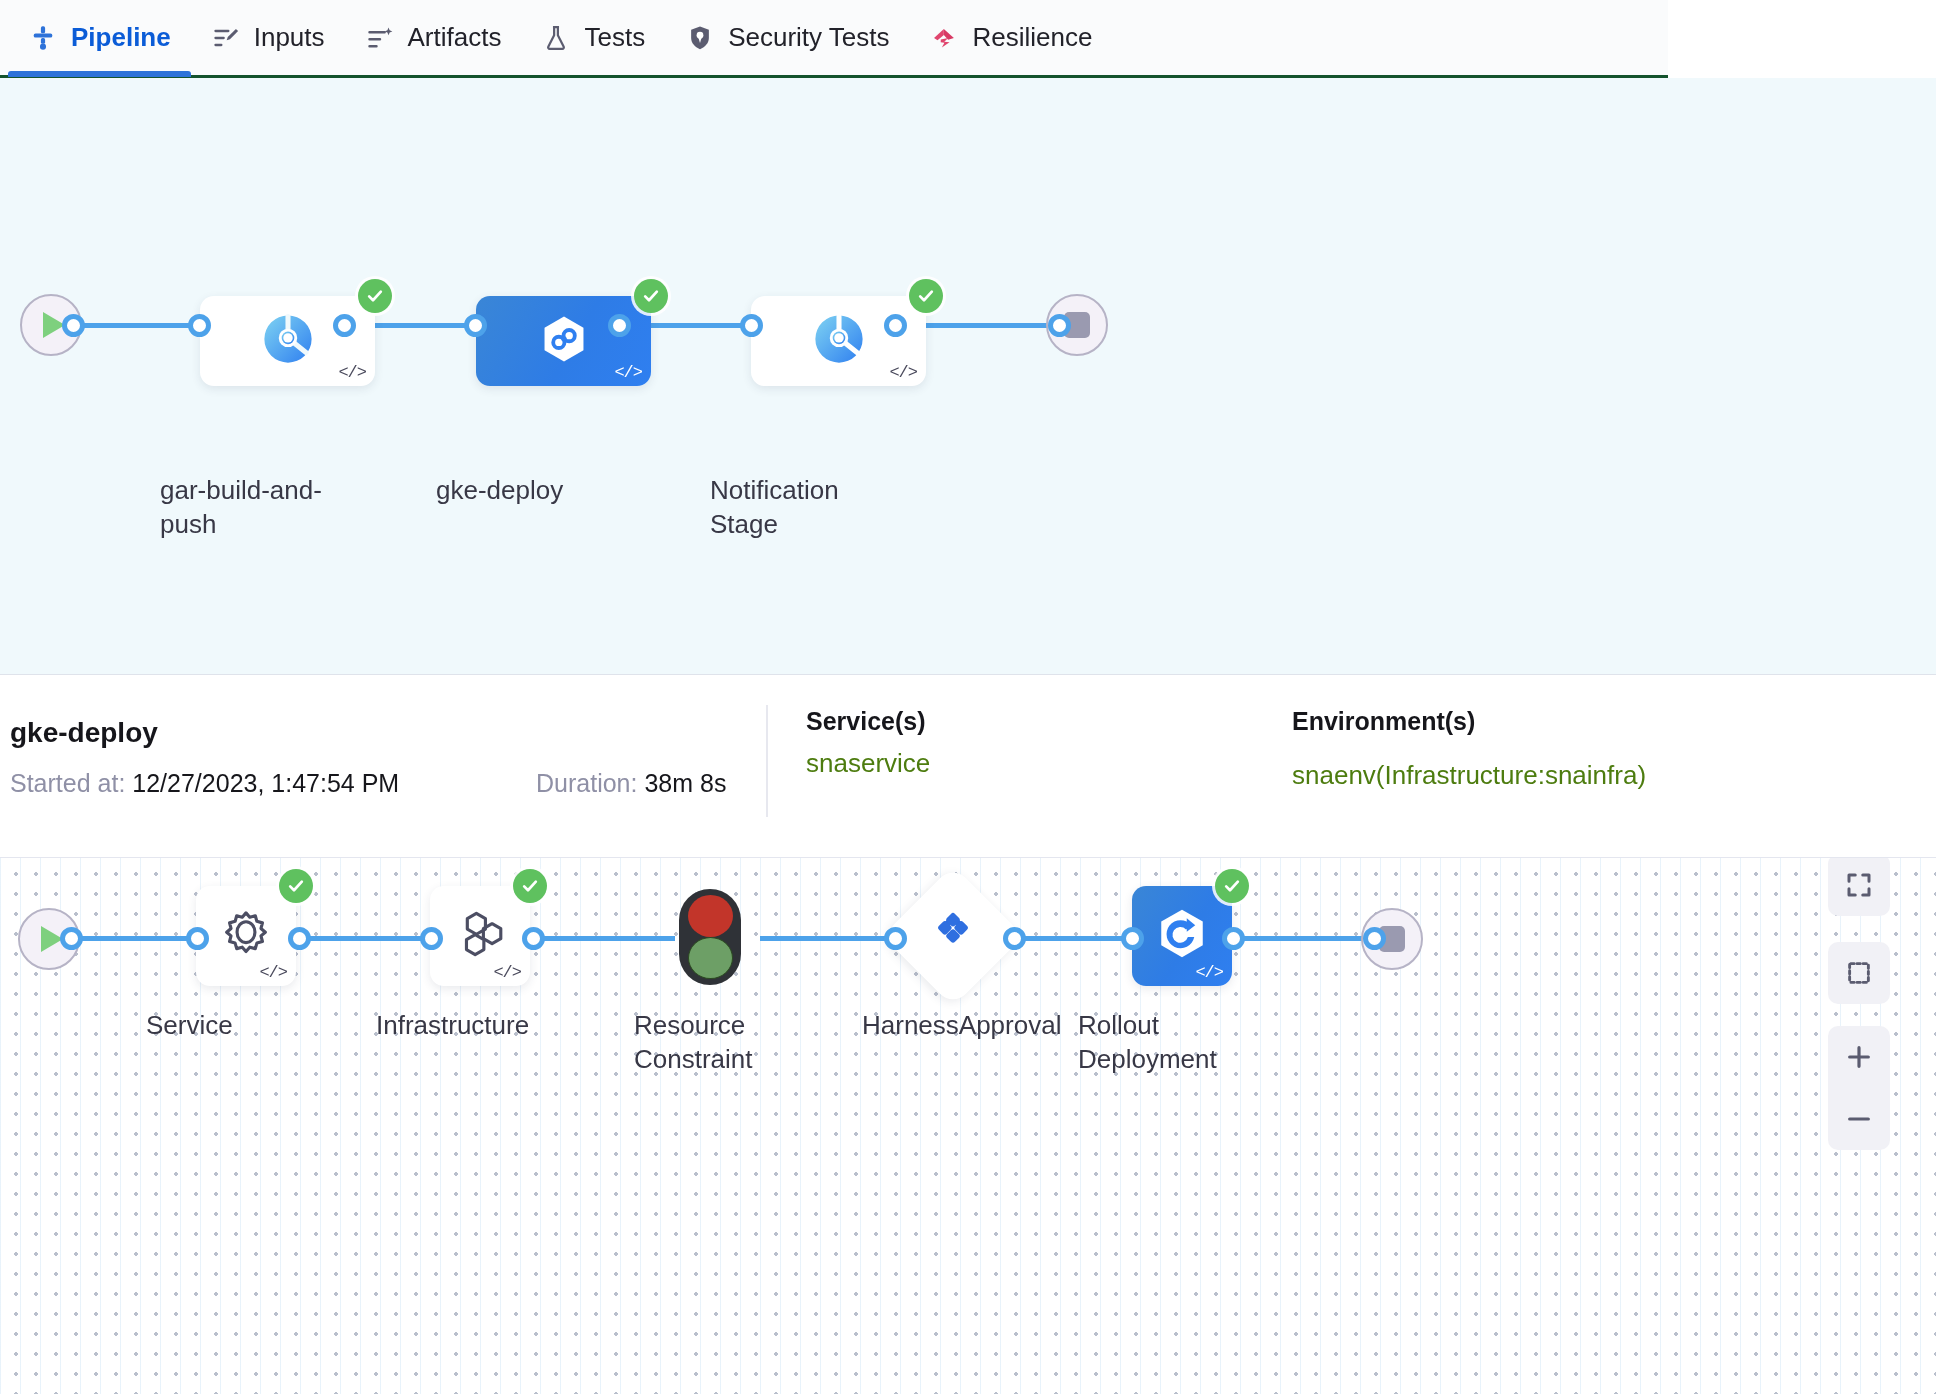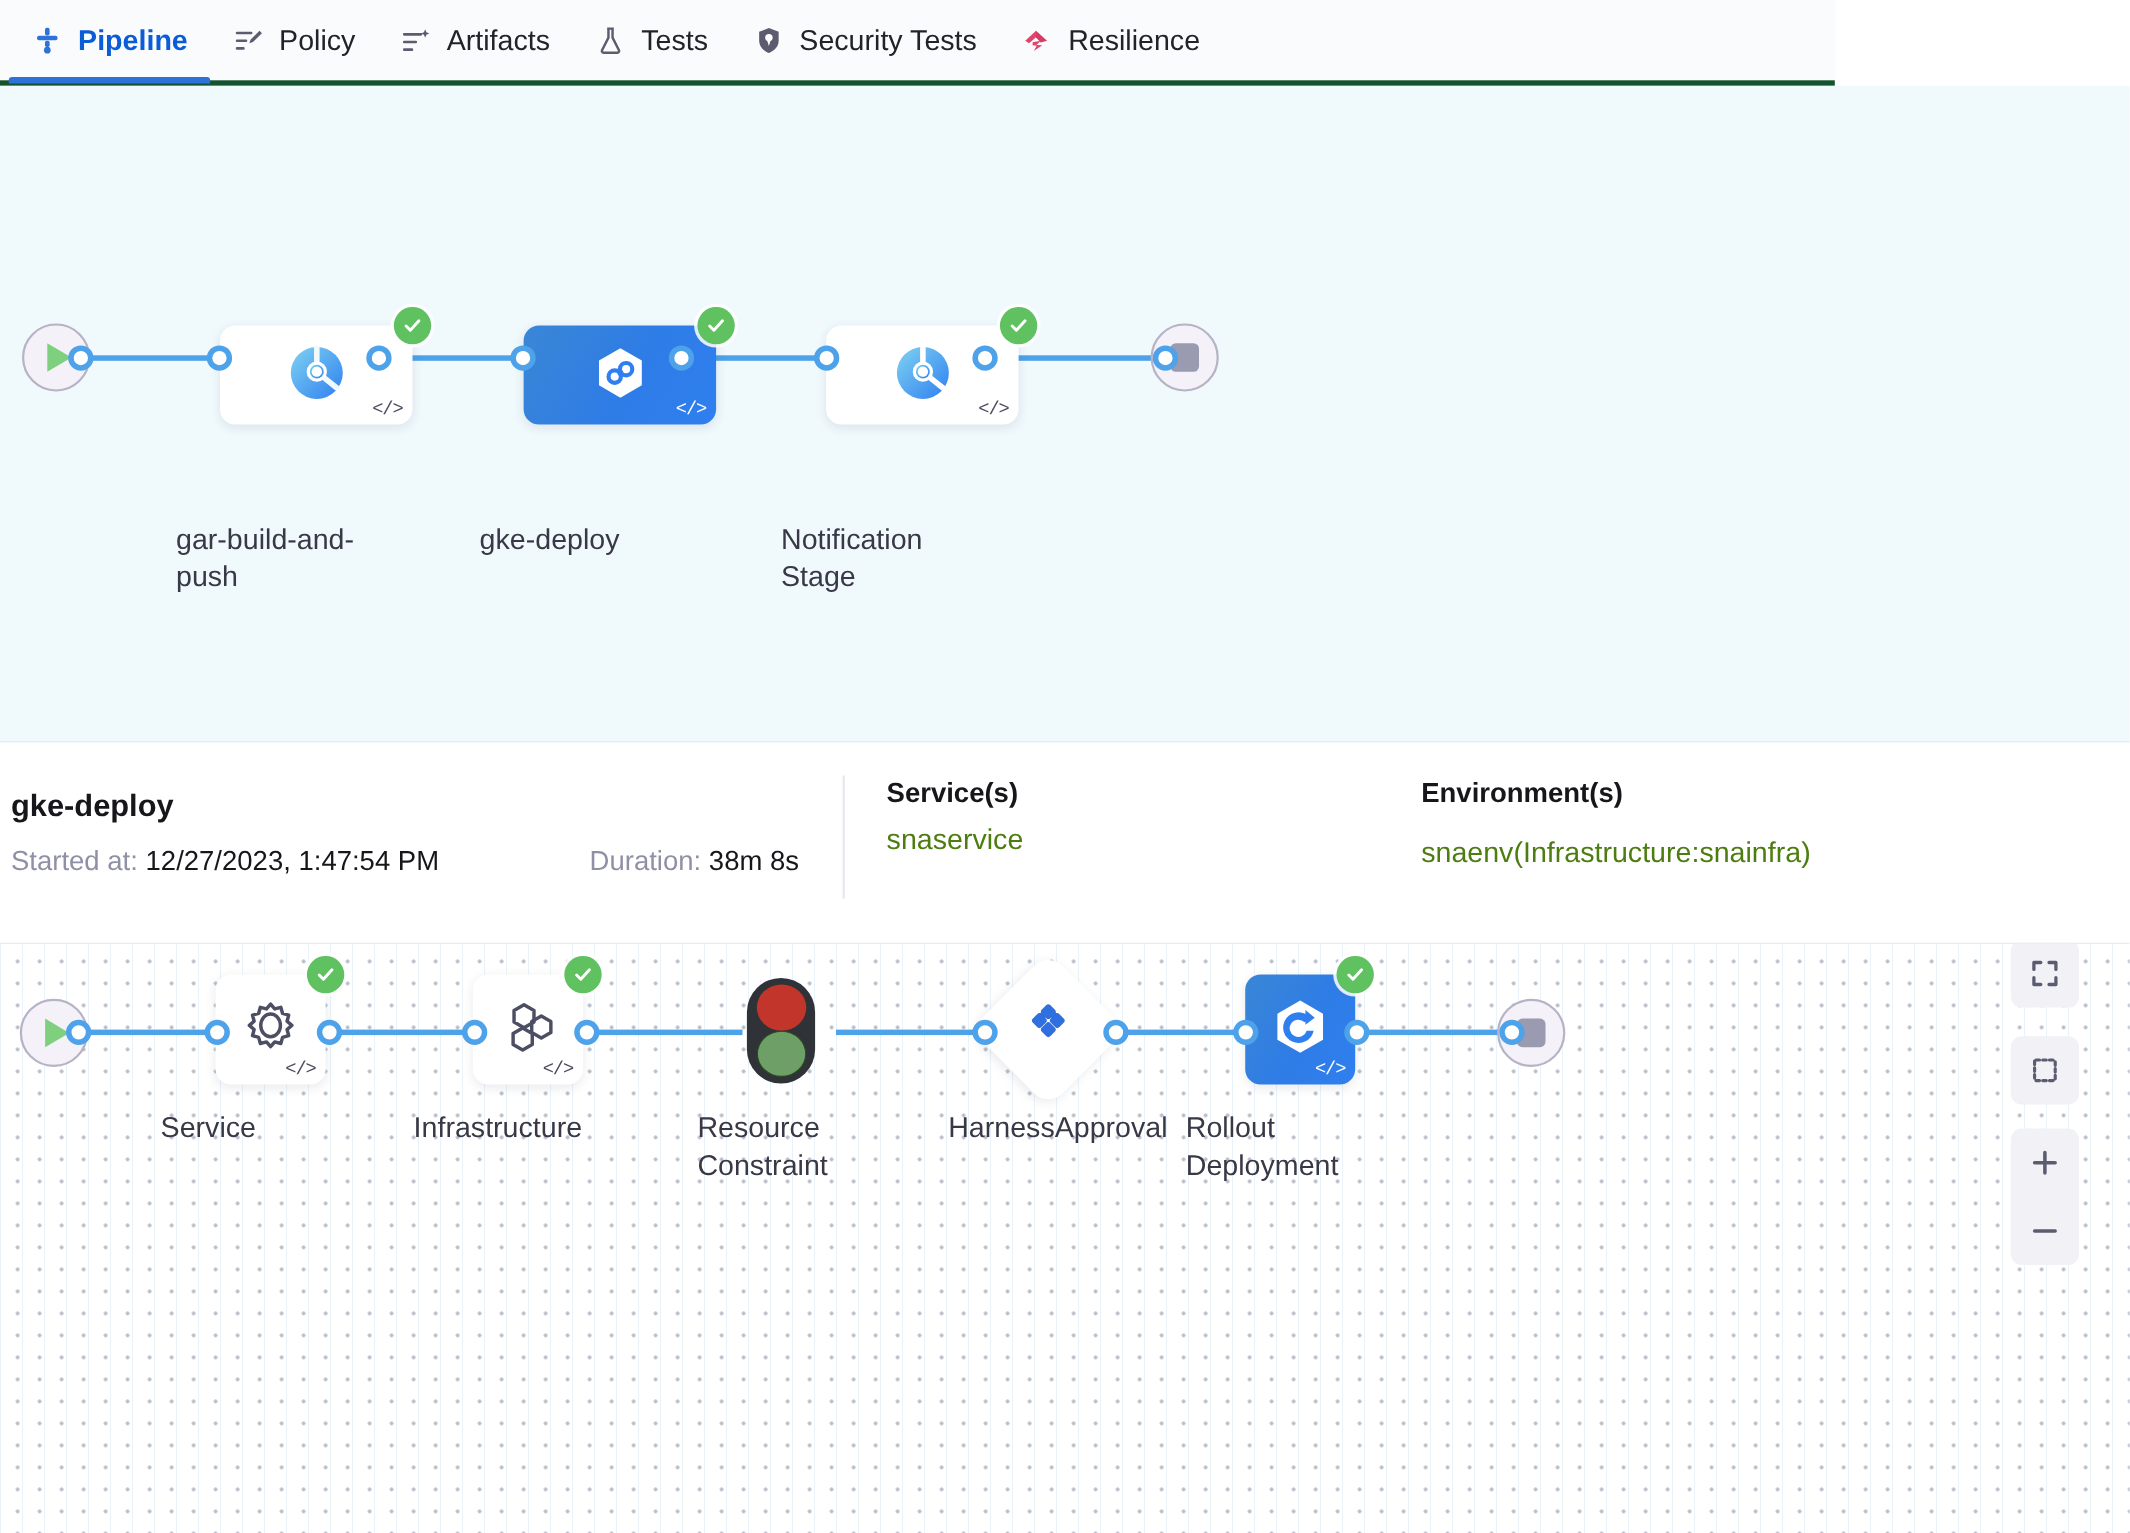--- a/index.html
+++ b/index.html
@@ -8,21 +8,21 @@
     font-family: "Liberation Sans", sans-serif;
     background: #ffffff;
     overflow: hidden;
   }
 
   
   .tabbar {
     position: absolute; top: 0; left: 0;
     width: 1668px; height: 78px;
     background: #fafbfc;
-    border-bottom: 5px solid #14532d;
+    border-bottom: 3px solid #14532d;
     display: flex; align-items: center;
     padding-left: 8px;
   }
   .tab {
     display: flex; align-items: center; gap: 13px;
     height: 78px; padding: 0 20px;
     font-size: 26px; color: #22222a;
     cursor: pointer; position: relative;
   }
   .tab .tab-ico { display: flex; align-items: center; justify-content: center; width: 30px; height: 30px; }
@@ -172,21 +172,21 @@
     <span>Pipeline</span>
   </div>
 
   <div class="tab">
     <span class="tab-ico">
       <svg width="28" height="28" viewBox="0 0 24 24" fill="none" stroke="#5b5c70" stroke-width="2" stroke-linecap="round">
         <path d="M3 6h11M3 12h7M3 18h5"></path>
         <path d="M20.5 4.2 L13.5 11.2 L12.6 14 L15.4 13.1 L22.4 6.1 Z" fill="#5b5c70" stroke="none"></path>
       </svg>
     </span>
-    <span>Policy</span>
+    <span>Inputs</span>
   </div>
 
 
   <div class="tab">
     <span class="tab-ico">
       <svg width="28" height="28" viewBox="0 0 24 24" fill="none" stroke="#5b5c70" stroke-width="2.1" stroke-linecap="round">
         <path d="M3 7h13M3 13h9M3 19h6"></path>
         <path d="M19.3 3.1l.95 2.35 2.35.95-2.35.95-.95 2.35-.95-2.35L16 6.4l2.35-.95Z" fill="#5b5c70" stroke="none"></path>
       </svg>
     </span>

